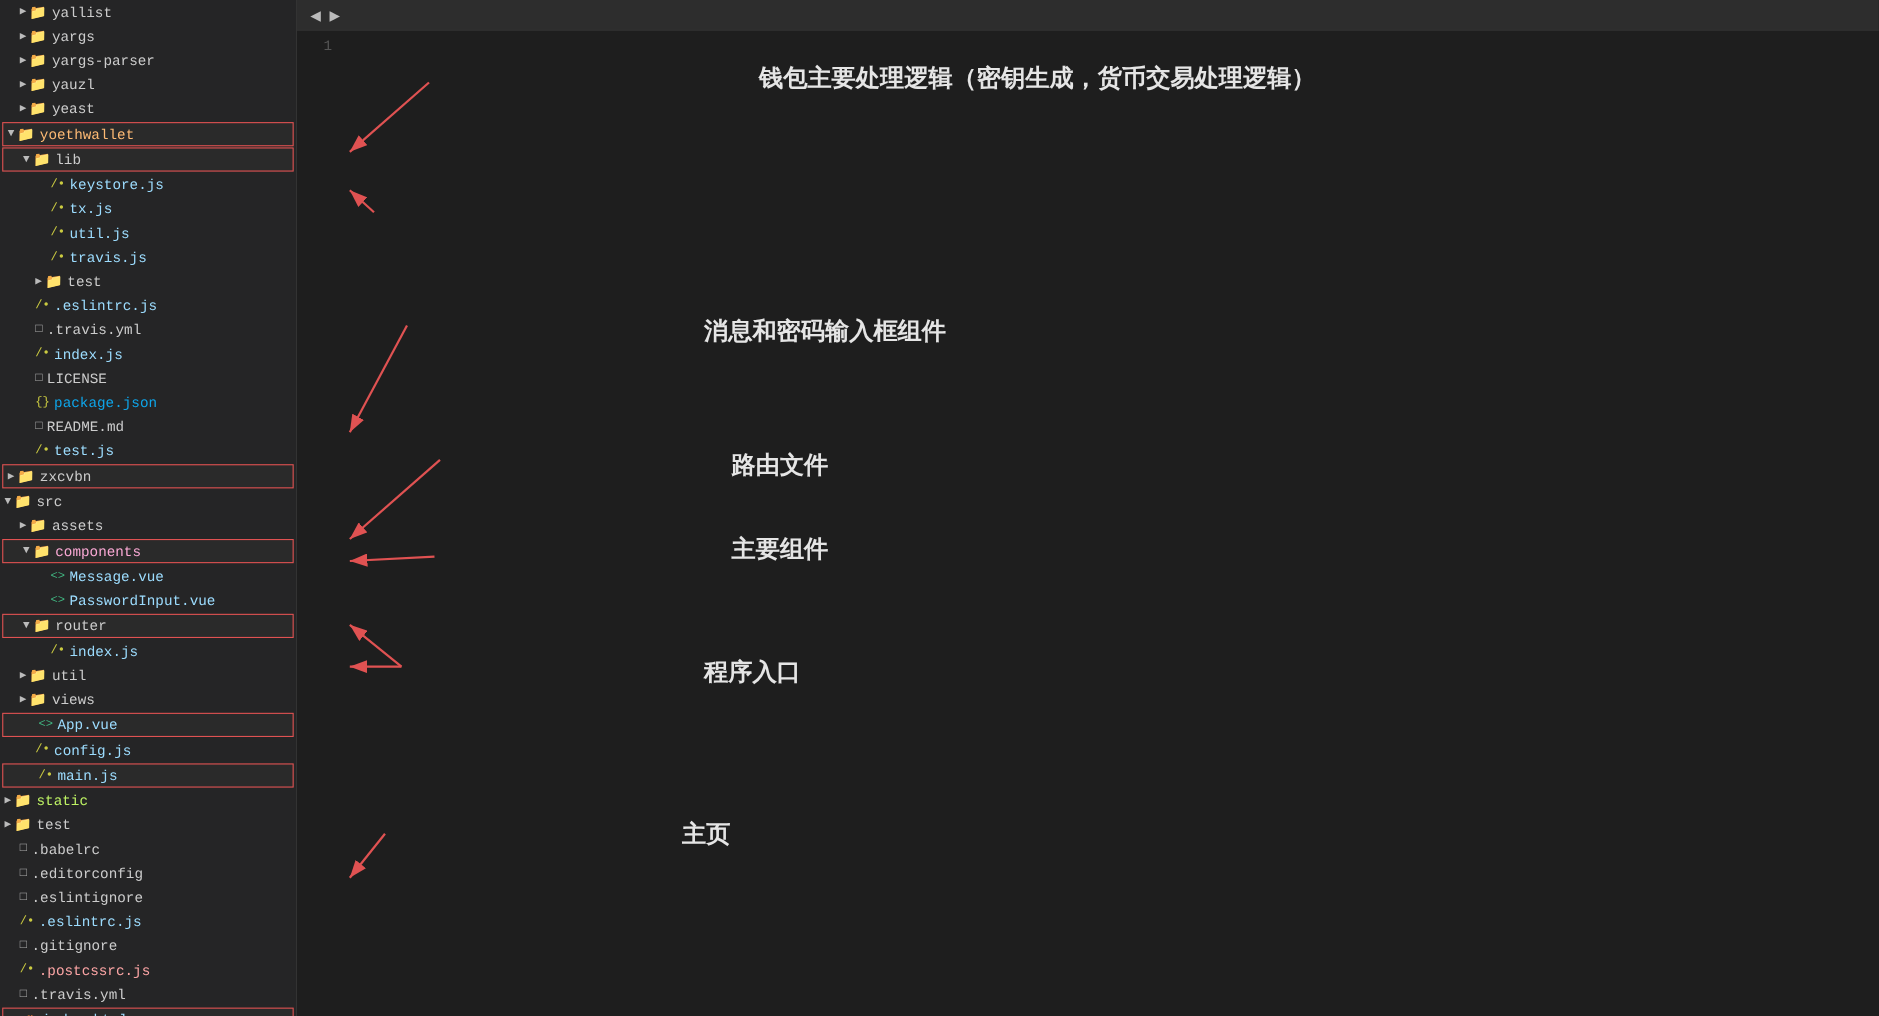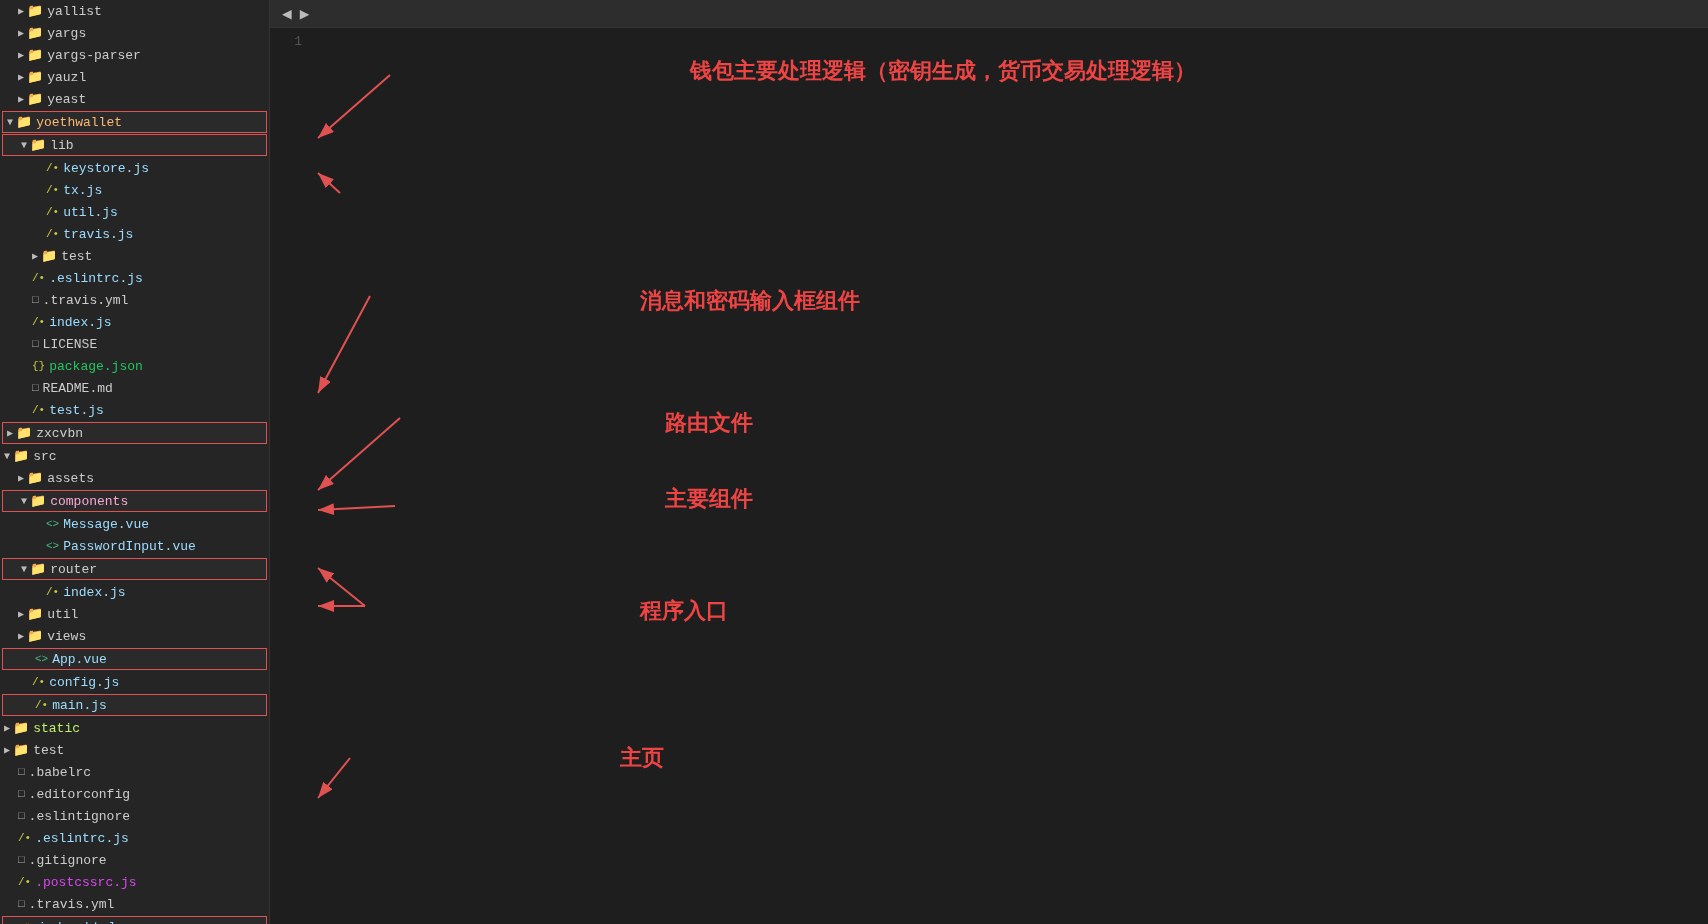--- a/index.html
+++ b/index.html
@@ -90,21 +90,21 @@
       top: 0;
       left: 0;
       width: 100%;
       height: 100%;
       pointer-events: none;
       overflow: visible;
     }
 
     .ann-text {
       position: absolute;
-      color: #ef4444;
+      color: #e5e5e5;
       font-size: 22px;
       font-weight: bold;
       font-family: Liberation Serif, serif;
       pointer-events: none;
       white-space: nowrap;
     }
   </style>
 </head>
 <body>
 
@@ -176,21 +176,21 @@
     <div class="tree-item" style="padding-left: 32px;">
       <span style="color:#cbcb41;margin-right:4px;font-size:11px;">/•</span>
       <span style="color:#9cdcfe">index.js</span>
     </div>
     <div class="tree-item" style="padding-left: 32px;">
       <span style="color:#aaa;margin-right:4px;font-size:11px;">□</span>
       <span style="color:#ccc">LICENSE</span>
     </div>
     <div class="tree-item" style="padding-left: 32px;">
       <span style="color:#cbcb41;margin-right:4px;font-size:11px;">{}</span>
-      <span style="color:#22c55e">package.json</span>
+      <span style="color:#0ea5e9">package.json</span>
     </div>
     <div class="tree-item" style="padding-left: 32px;">
       <span style="color:#aaa;margin-right:4px;font-size:11px;">□</span>
       <span style="color:#ccc">README.md</span>
     </div>
     <div class="tree-item" style="padding-left: 32px;">
       <span style="color:#cbcb41;margin-right:4px;font-size:11px;">/•</span>
       <span style="color:#9cdcfe">test.js</span>
     </div>
     <div class="tree-item" style="padding-left: 4px; border: 1.5px solid rgb(224, 82, 82); background: rgb(42, 42, 42); margin: 1px 2px;">
@@ -277,21 +277,21 @@
     <div class="tree-item" style="padding-left: 18px;">
       <span style="color:#cbcb41;margin-right:4px;font-size:11px;">/•</span>
       <span style="color:#9cdcfe">.eslintrc.js</span>
     </div>
     <div class="tree-item" style="padding-left: 18px;">
       <span style="color:#aaa;margin-right:4px;font-size:11px;">□</span>
       <span style="color:#ccc">.gitignore</span>
     </div>
     <div class="tree-item" style="padding-left: 18px;">
       <span style="color:#cbcb41;margin-right:4px;font-size:11px;">/•</span>
-      <span style="color:#d946ef">.postcssrc.js</span>
+      <span style="color:#fca5a5">.postcssrc.js</span>
     </div>
     <div class="tree-item" style="padding-left: 18px;">
       <span style="color:#aaa;margin-right:4px;font-size:11px;">□</span>
       <span style="color:#ccc">.travis.yml</span>
     </div>
     <div class="tree-item" style="padding-left: 18px; border: 1.5px solid rgb(224, 82, 82); background: rgb(42, 42, 42); margin: 1px 2px;">
       <span style="color:#e37933;margin-right:4px;font-size:11px;">&lt;&gt;</span>
       <span style="color:#9cdcfe">index.html</span>
     </div>
   </div>

